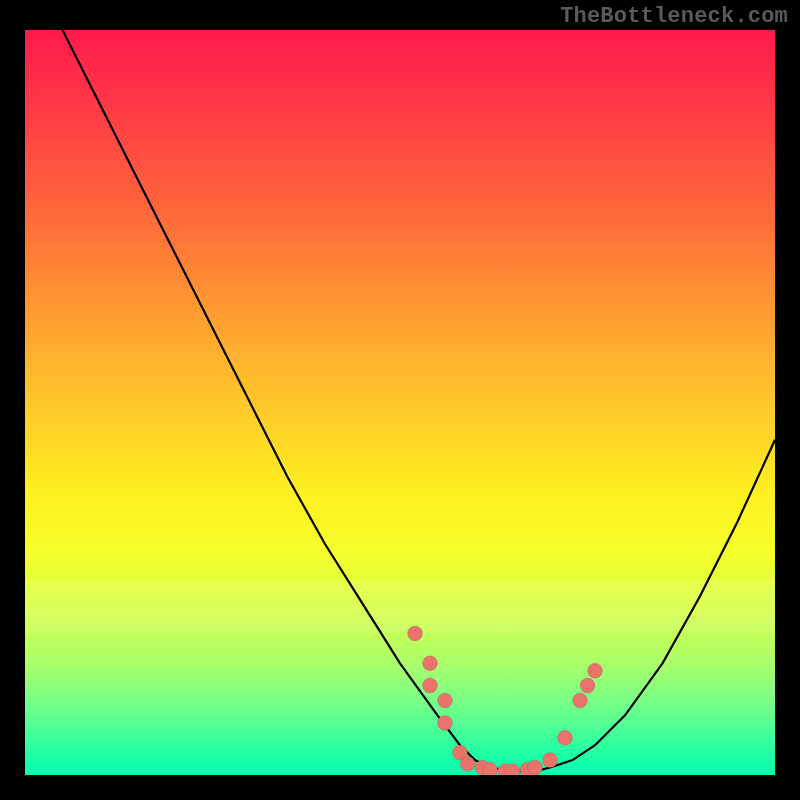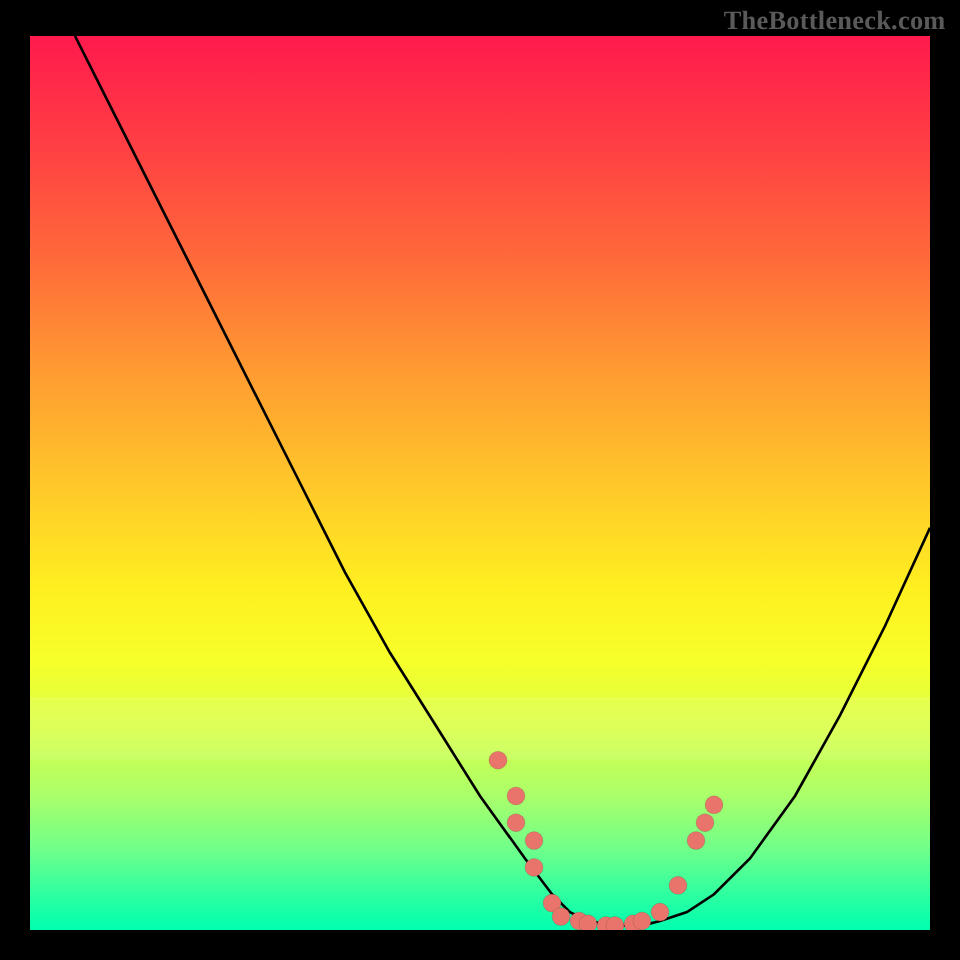--- a/index.html
+++ b/index.html
@@ -7,21 +7,21 @@
   .frame {
     position: relative;
     width: 800px;
     height: 800px;
     background: #000;
   }
   .attribution {
     position: absolute;
     top: 4px;
     right: 12px;
-    font-family: Liberation Serif, serif;
+    font-family: Liberation Mono, monospace;
     font-size: 22px;
     font-weight: bold;
     color: #5a5a5a;
     letter-spacing: 0.2px;
   }
   .chart-area {
     position: absolute;
     left: 25px;
     top: 30px;
     width: 750px;

